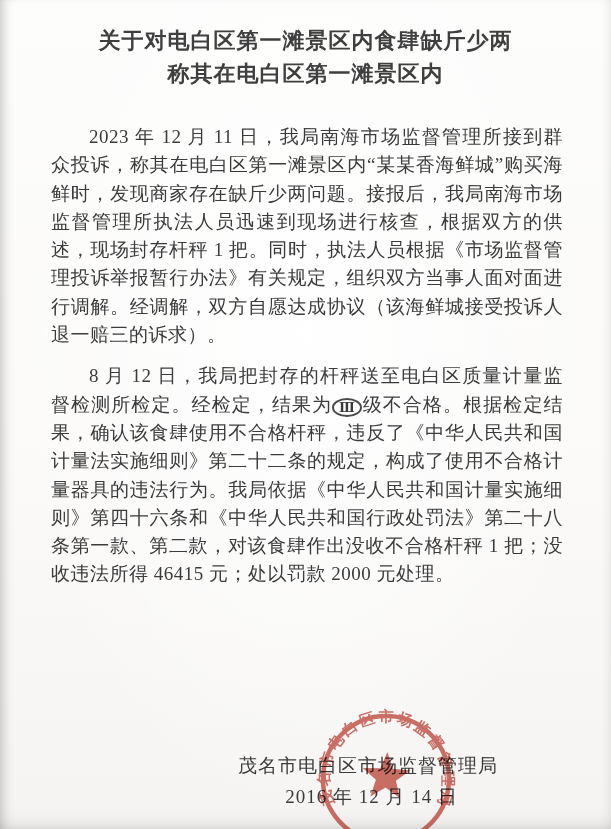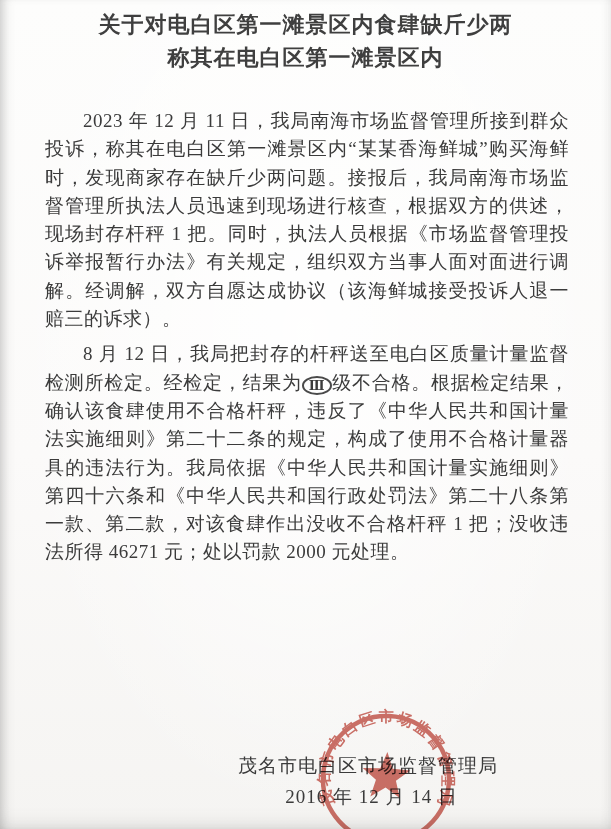--- a/index.html
+++ b/index.html
@@ -17,38 +17,38 @@
       radial-gradient(ellipse at 50% 40%, rgba(255,255,255,0.9) 0%, rgba(255,255,255,0) 70%),
       linear-gradient(180deg, #fdfdfc 0%, #fbfaf9 55%, #f5f4f2 100%);
     box-shadow:
       inset 10px 0 14px -10px rgba(90,90,90,0.45),
       inset -8px 0 12px -10px rgba(120,120,120,0.25),
       inset 0 -14px 20px -14px rgba(120,120,120,0.30);
     font-family: "Liberation Serif", "DejaVu Serif", serif;
     color: #3b3b3b;
   }
   .doc-title {
-    padding-top: 8px;
+    padding-top: 24px;
     text-align: center;
     font-size: 22px;
     line-height: 33px;
     font-weight: bold;
     color: #3f3f3f;
     letter-spacing: 1px;
   }
   .doc-body {
     margin: 33px 35px 0 38px;
     font-size: 19px;
     line-height: 28.3px;
     text-align: justify;
     text-justify: inter-ideograph;
     letter-spacing: 0.5px;
   }
   .doc-body p {
-    margin: 7px;
+    margin: 13px;
     text-indent: 2em;
   }
   .grade-oval {
     display: inline-block;
     min-width: 22px;
     padding: 0 2px;
     border: 2px solid #4a4a4a;
     border-radius: 50%;
     font-size: 13px;
     line-height: 15px;
@@ -96,21 +96,21 @@
   <div class="doc-title">
     <div>关于对电白区第一滩景区内食肆缺斤少两</div>
     <div>称其在电白区第一滩景区内</div>
   </div>
 
   <div class="doc-body">
     <p>
       <span>2023 年 12 月 11 日，我局南海市场监督管理所接到群众投诉，称其在电白区第一滩景区内“某某香海鲜城”购买海鲜时，发现商家存在缺斤少两问题。接报后，我局南海市场监督管理所执法人员迅速到现场进行核查，根据双方的供述，现场封存杆秤 1 把。同时，执法人员根据《市场监督管理投诉举报暂行办法》有关规定，组织双方当事人面对面进行调解。经调解，双方自愿达成协议（该海鲜城接受投诉人退一赔三的诉求）。</span>
     </p>
     <p>
-      <span>8 月 12 日，我局把封存的杆秤送至电白区质量计量监督检测所检定。经检定，结果为</span><span class="grade-oval">Ⅲ</span><span>级不合格。根据检定结果，确认该食肆使用不合格杆秤，违反了《中华人民共和国计量法实施细则》第二十二条的规定，构成了使用不合格计量器具的违法行为。我局依据《中华人民共和国计量实施细则》第四十六条和《中华人民共和国行政处罚法》第二十八条第一款、第二款，对该食肆作出没收不合格杆秤 1 把；没收违法所得 46271 元；处以罚款 2000 元处理。</span>
+      <span>8 月 12 日，我局把封存的杆秤送至电白区质量计量监督检测所检定。经检定，结果为</span><span class="grade-oval">Ⅲ</span><span>级不合格。根据检定结果，确认该食肆使用不合格杆秤，违反了《中华人民共和国计量法实施细则》第二十二条的规定，构成了使用不合格计量器具的违法行为。我局依据《中华人民共和国计量实施细则》第四十六条和《中华人民共和国行政处罚法》第二十八条第一款、第二款，对该食肆作出没收不合格杆秤 1 把；没收违法所得 46415 元；处以罚款 2000 元处理。</span>
     </p>
   </div>
 
   <div class="sig-agency">茂名市电白区市场监督管理局</div>
   <div class="sig-date">2016 年 12 月 14 日</div>
 
   <svg class="seal" viewBox="-78 -78 156 156" xmlns="http://www.w3.org/2000/svg">
     <circle cx="0" cy="0" r="63" fill="none" stroke="#c24a3f" stroke-width="4.5"></circle>
     <path id="sealArc" d="M -50 27 A 57 57 0 1 1 50 27" fill="none"></path>
     <text font-size="15" fill="#c24a3f" font-weight="bold" font-family="Liberation Serif, DejaVu Serif, serif">

